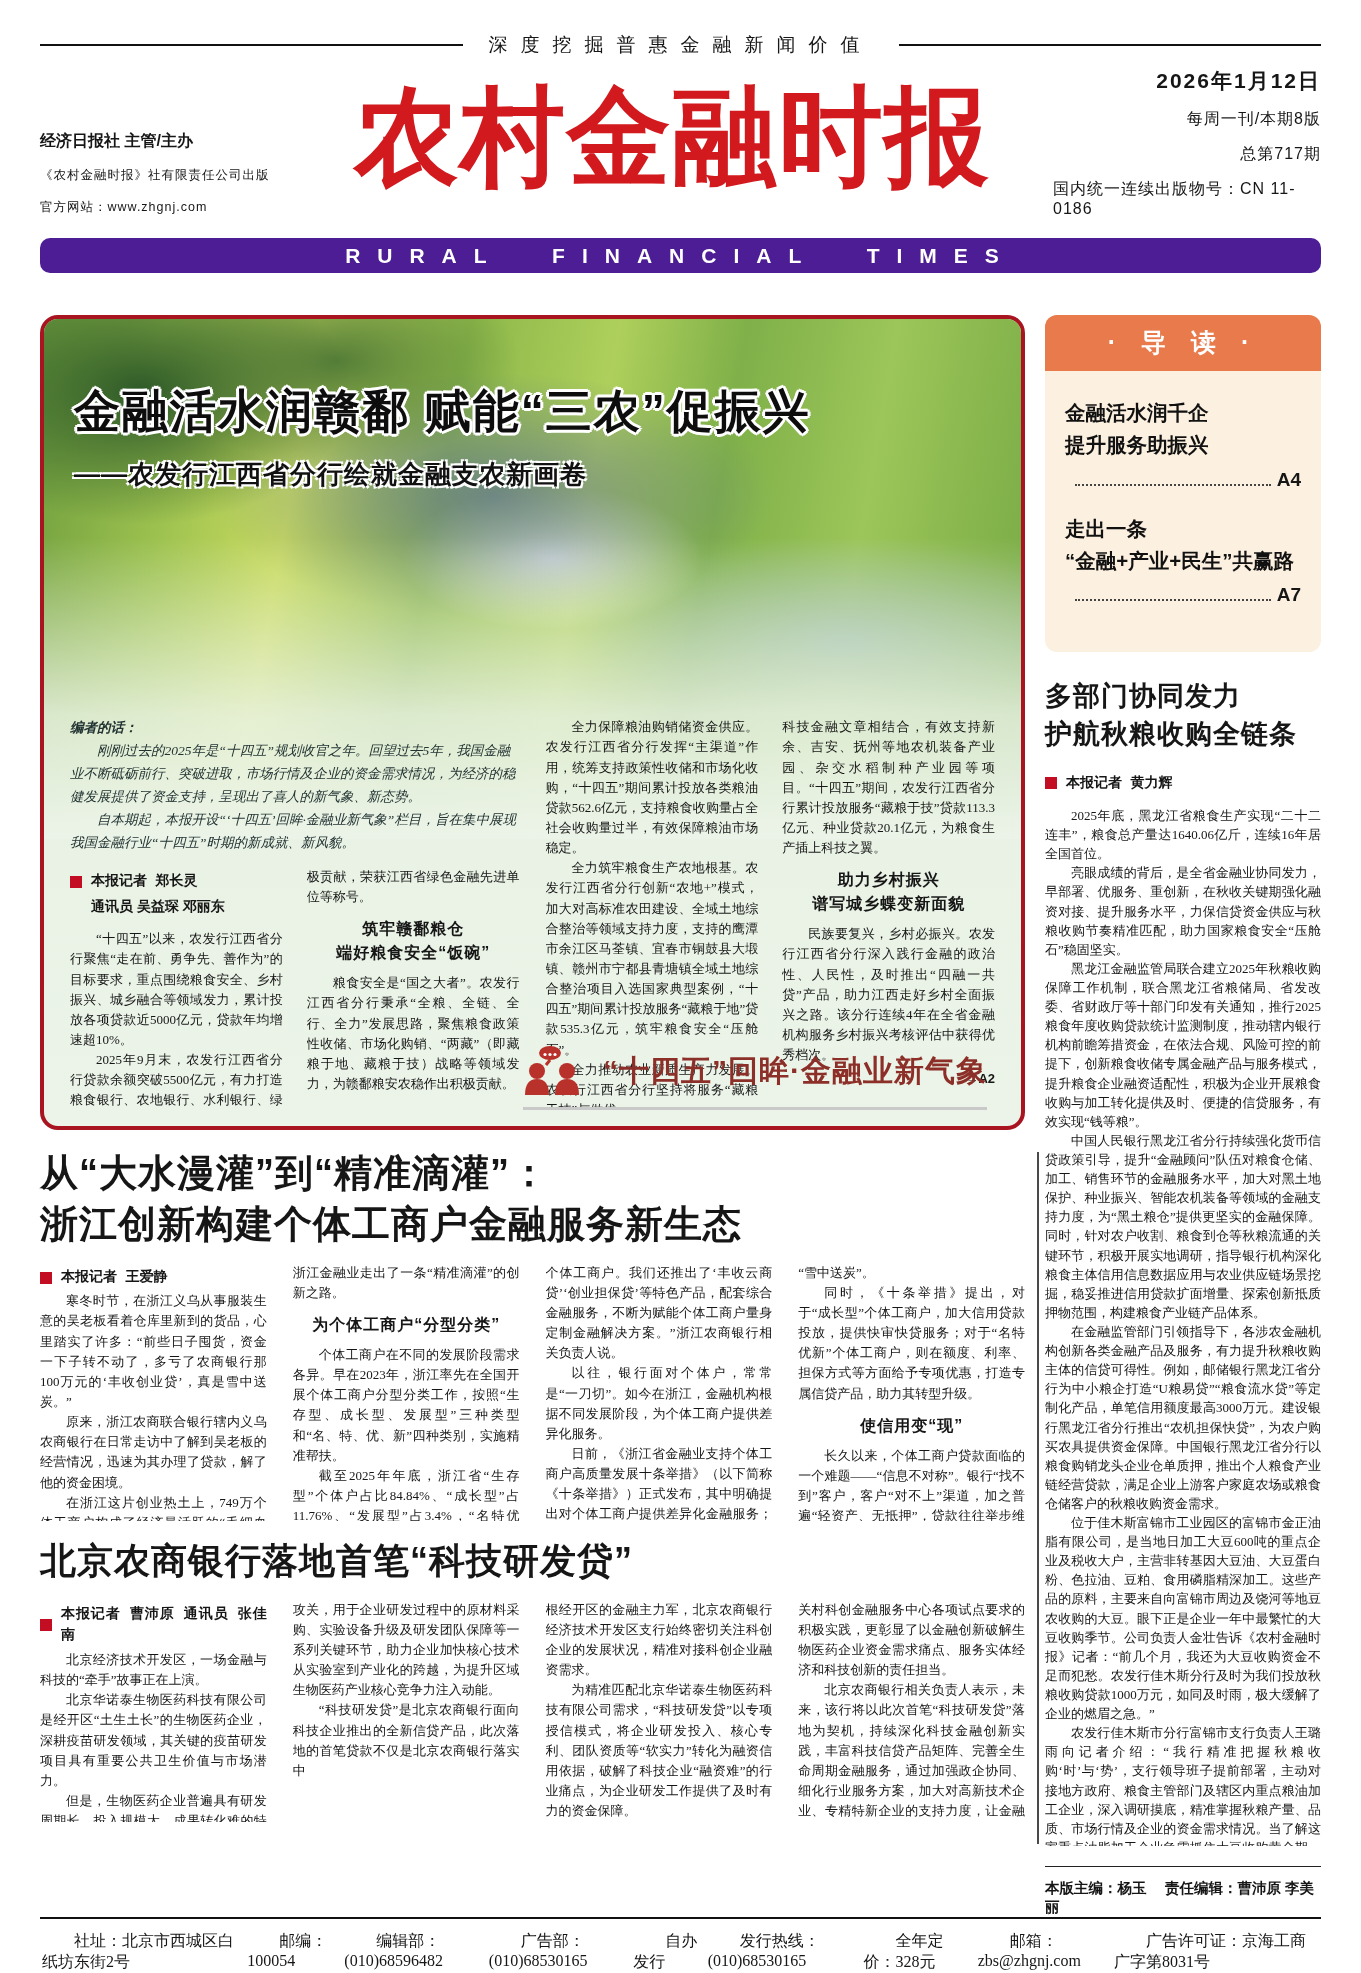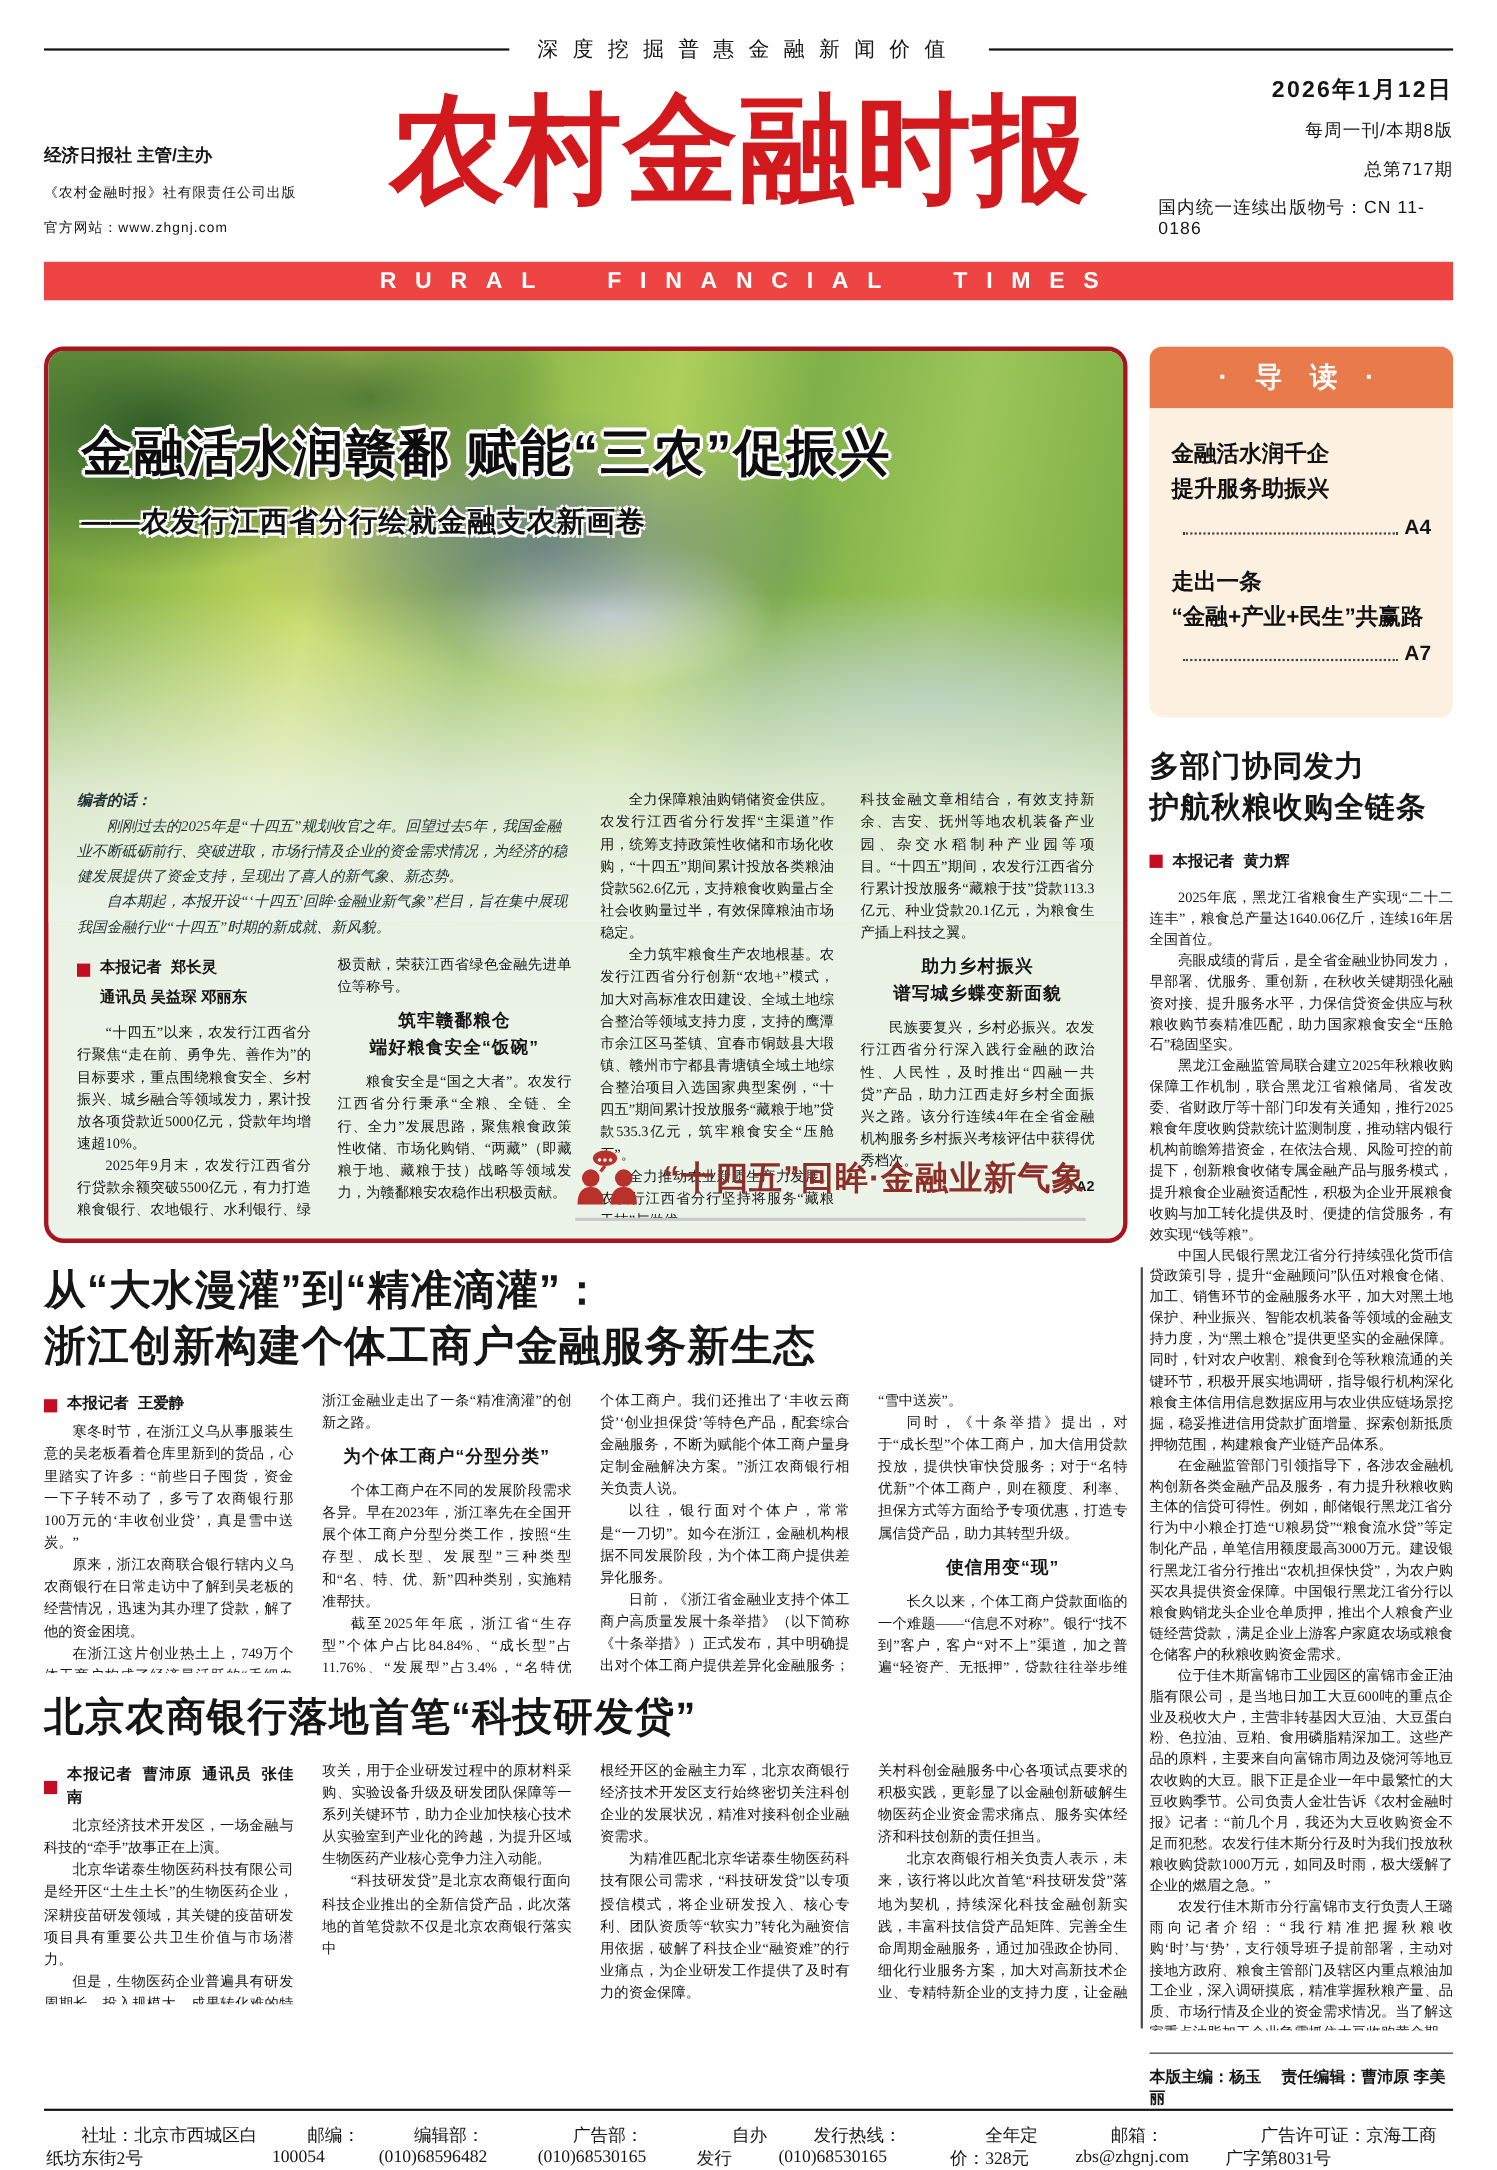--- a/index.html
+++ b/index.html
@@ -18,21 +18,21 @@
   .masthead{ display:flex; align-items:stretch; margin-top:14px; height:150px; }
   .mast-left{ width:252px; display:flex; flex-direction:column; justify-content:flex-end; gap:15px; padding-bottom:6px; }
   .mast-left .l1{ font-family:"Liberation Sans",sans-serif; font-weight:700; font-size:16px; }
   .mast-left .l2,.mast-left .l3{ font-family:"Liberation Sans",sans-serif; font-size:12.5px; letter-spacing:1px; }
   .mast-title{ flex:1; text-align:center; font-family:"Liberation Sans",sans-serif; font-weight:900;
     font-size:104px; line-height:1.25; color:#d2191d; letter-spacing:2px; transform:scaleY(1.04); white-space:nowrap; }
   .mast-right{ width:268px; display:flex; flex-direction:column; justify-content:flex-end; align-items:flex-end; gap:14px; padding-bottom:4px; }
   .mast-right .date{ font-family:"Liberation Sans",sans-serif; font-weight:700; font-size:21px; letter-spacing:2px; }
   .mast-right .iss{ font-family:"Liberation Sans",sans-serif; font-size:16px; letter-spacing:1px; }
 
-  .en-bar{ margin-top:16px; height:37px; background:#ef4444; display:flex; align-items:center; justify-content:center; }
+  .en-bar{ margin-top:16px; height:37px; background:#4c1d95; display:flex; align-items:center; justify-content:center;border-radius:10px; }
   .en-bar span{ color:#fff; font-family:"Liberation Sans",sans-serif; font-weight:700; font-size:21px;
     letter-spacing:17px; word-spacing:26px; white-space:nowrap; }
 
   
   .content-row{ display:flex; gap:20px; margin-top:42px; align-items:flex-start; }
   .left-col{ width:985px; flex:none; }
   .right-col{ width:276px; flex:none; }
 
   
   .photo-block{ position:relative; height:815px; border:4px solid #a81420; border-radius:18px; overflow:hidden;

